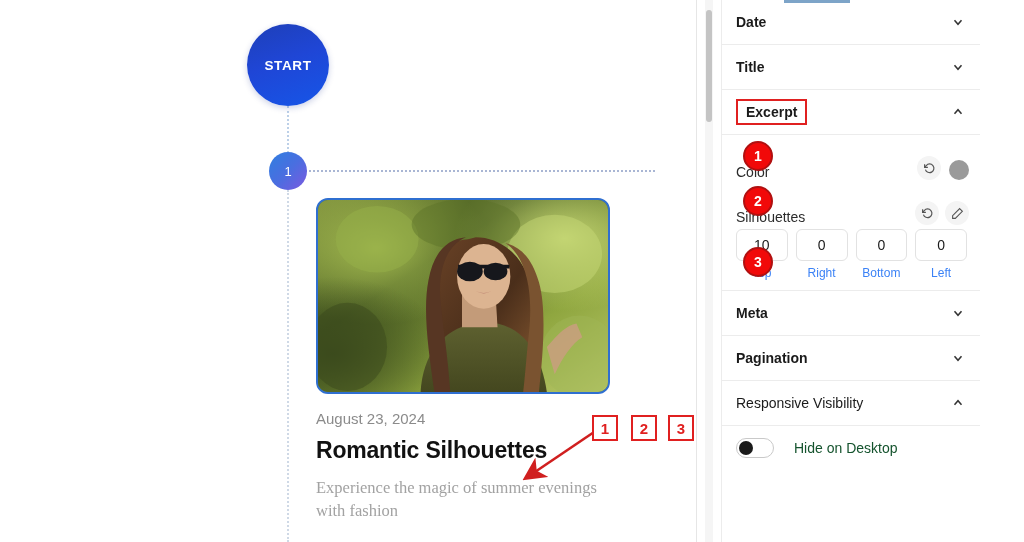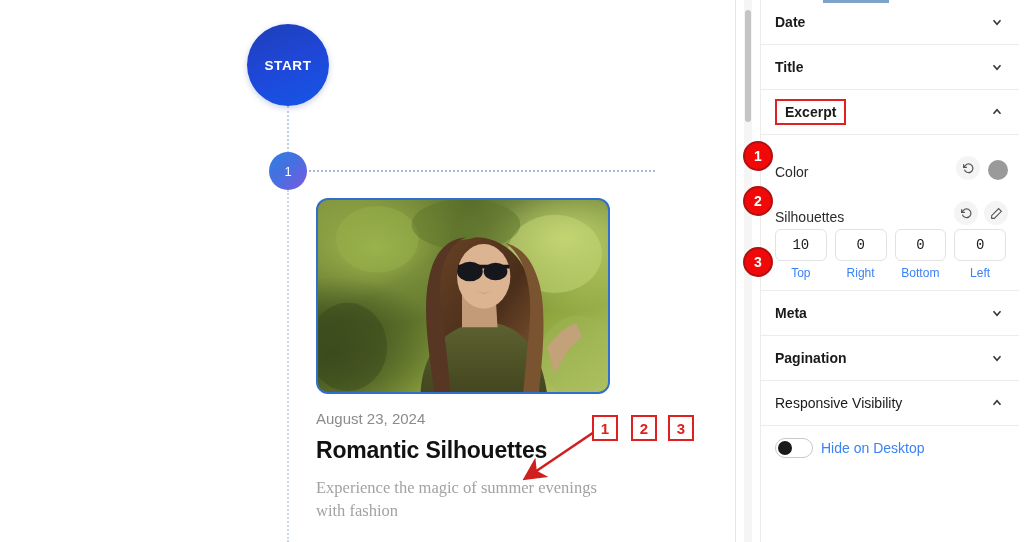--- a/index.html
+++ b/index.html
@@ -89,21 +89,21 @@
     color: #e02020; font-size: 15px; font-weight: 600;
     font-family: "Liberation Sans", sans-serif;
   }
   #ann-sq-1 { left: 592px; top: 415px; }
   #ann-sq-2 { left: 631px; top: 415px; }
   #ann-sq-3 { left: 668px; top: 415px; }
   .ann-arrow { position: absolute; left: 515px; top: 420px; width: 95px; height: 70px; }
 
   
   #sidebar {
-    position: absolute; left: 735px; top: 0;
+    position: absolute; left: 696px; top: 0;
     width: 284px; height: 542px;
     background: #ffffff;
     border-left: 1px solid #e6e6e6;
     overflow: hidden;
     padding-left: 8px;
   }
   .sb-scroll-track {
     position: absolute; left: 8px; top: 0; width: 8px; height: 542px;
     background: #f5f5f5;
   }
@@ -164,34 +164,34 @@
   }
 
   .margin-fields {
     display: flex; gap: 8px; padding: 4px 14px 10px 14px;
     border-bottom: 1px solid #ececec;
   }
   .mf { flex: 1; text-align: center; }
   .mf-input {
     height: 32px; border: 1px solid #e2e2e2; border-radius: 6px;
     display: flex; align-items: center; justify-content: center;
-    font-size: 14px; color: #1a1a1a; background: #fff; font-family: Liberation Mono, monospace;
+    font-size: 14px; color: #1a1a1a; background: #fff;
   }
   .mf-label { margin-top: 5px; font-size: 12px; color: #3b82f6; }
 
   .toggle-row { display: flex; align-items: center; padding: 12px 14px; }
   .toggle {
     width: 38px; height: 20px; border-radius: 10px;
     border: 1px solid #c9c9c9; background: #fff; position: relative;
   }
   .toggle .knob {
     position: absolute; left: 2px; top: 2px;
     width: 14px; height: 14px; border-radius: 50%; background: #1a1a1a;
   }
-  .toggle-label { margin-left: 8px; font-size: 14px; color: #3b82f6; }
+  .toggle-label { margin-left: 20px; font-size: 14px; color: #14532d; }
 
   
   .num-badge {
     position: absolute; width: 30px; height: 30px; border-radius: 50%;
     background: #f10909; border: 2px solid #b01010;
     display: flex; align-items: center; justify-content: center;
     color: #fff; font-size: 14px; font-weight: 700; z-index: 20;
     font-family: "Liberation Sans", sans-serif;
   }
   #badge-1 { left: 743px; top: 141px; }

